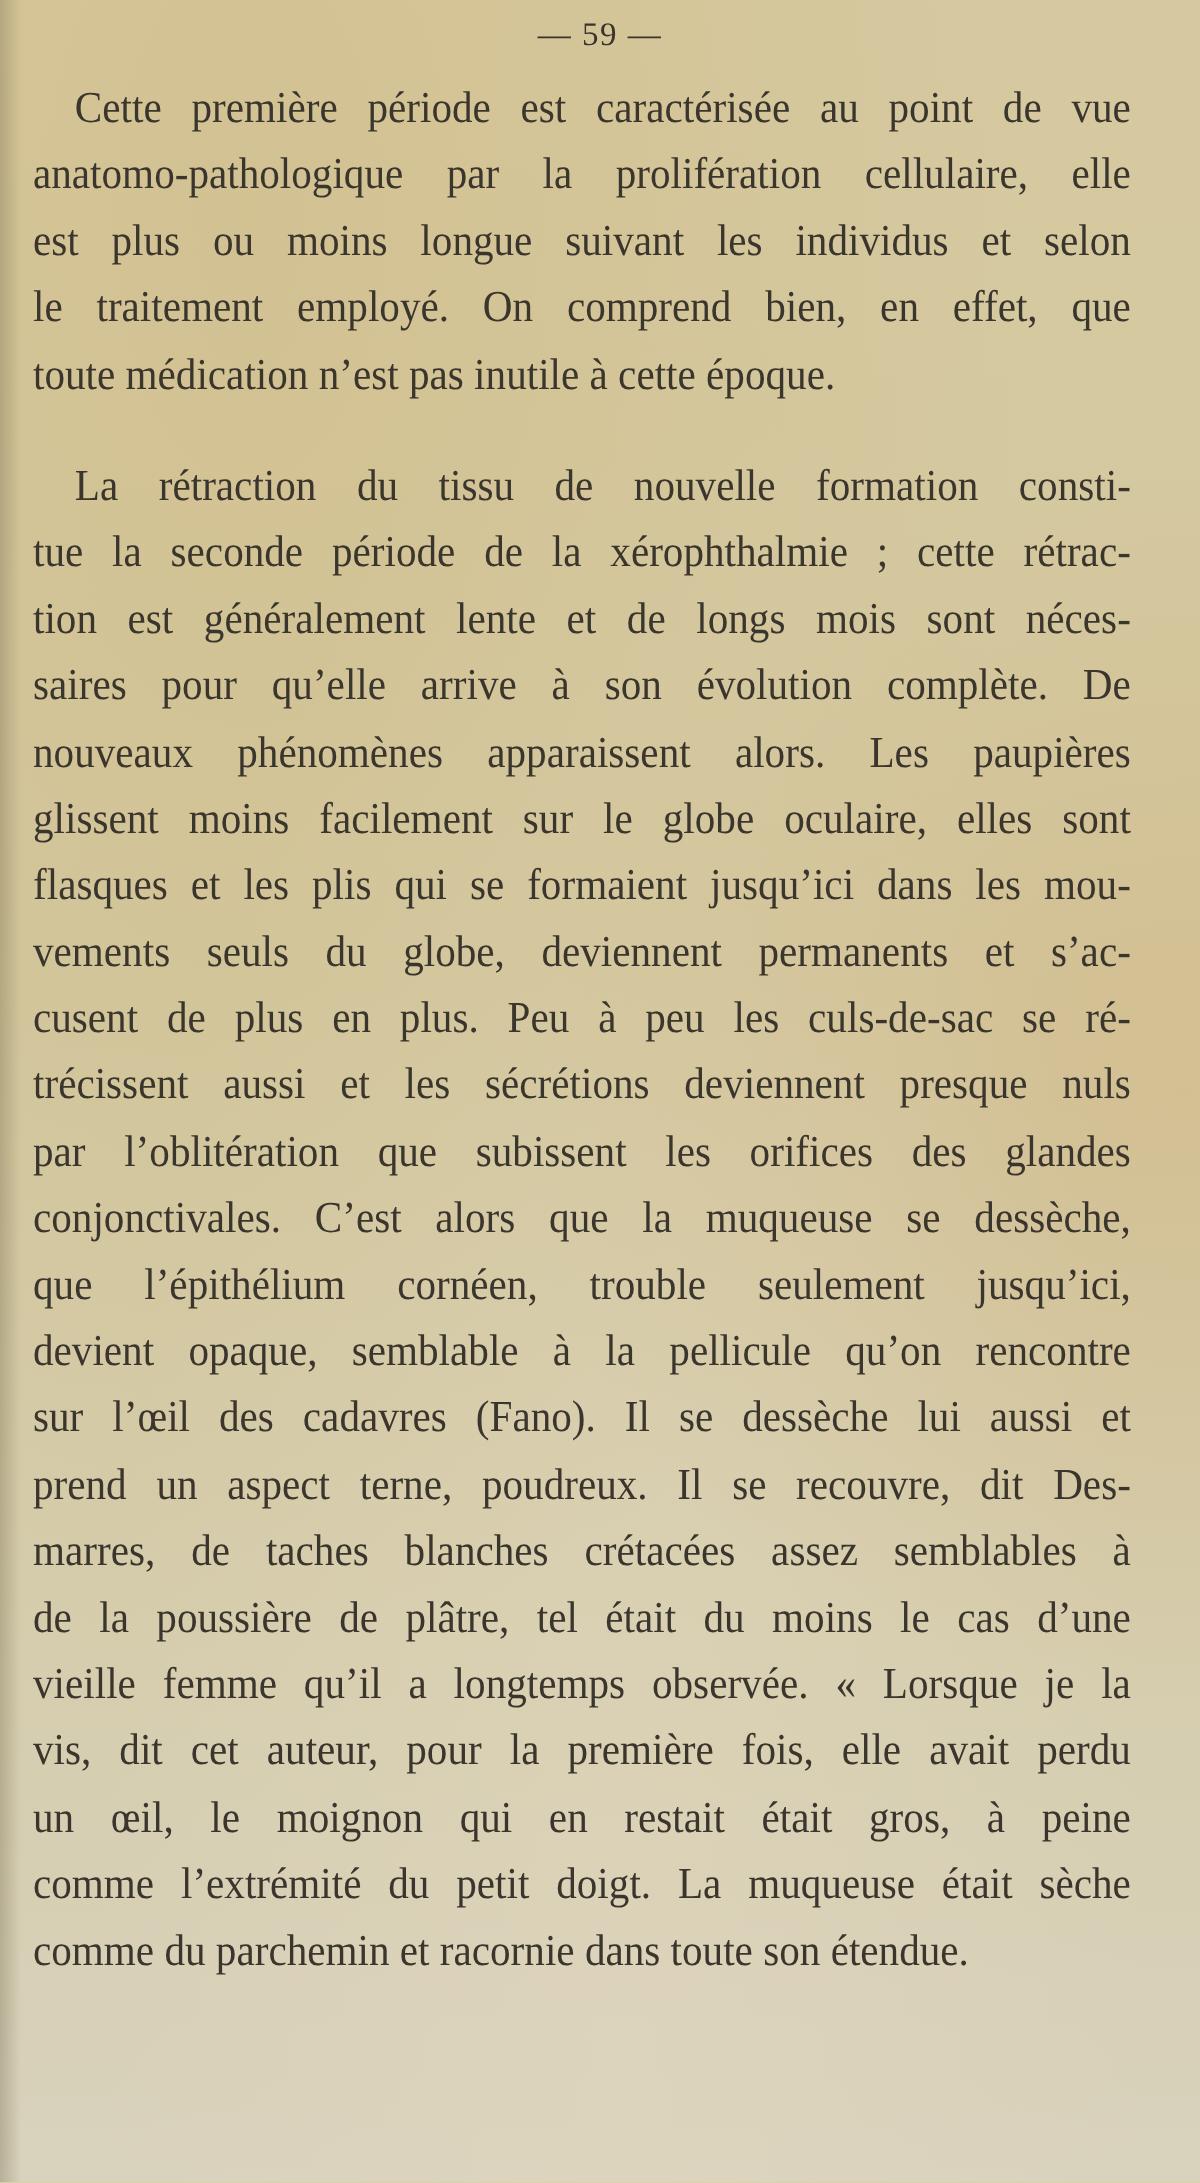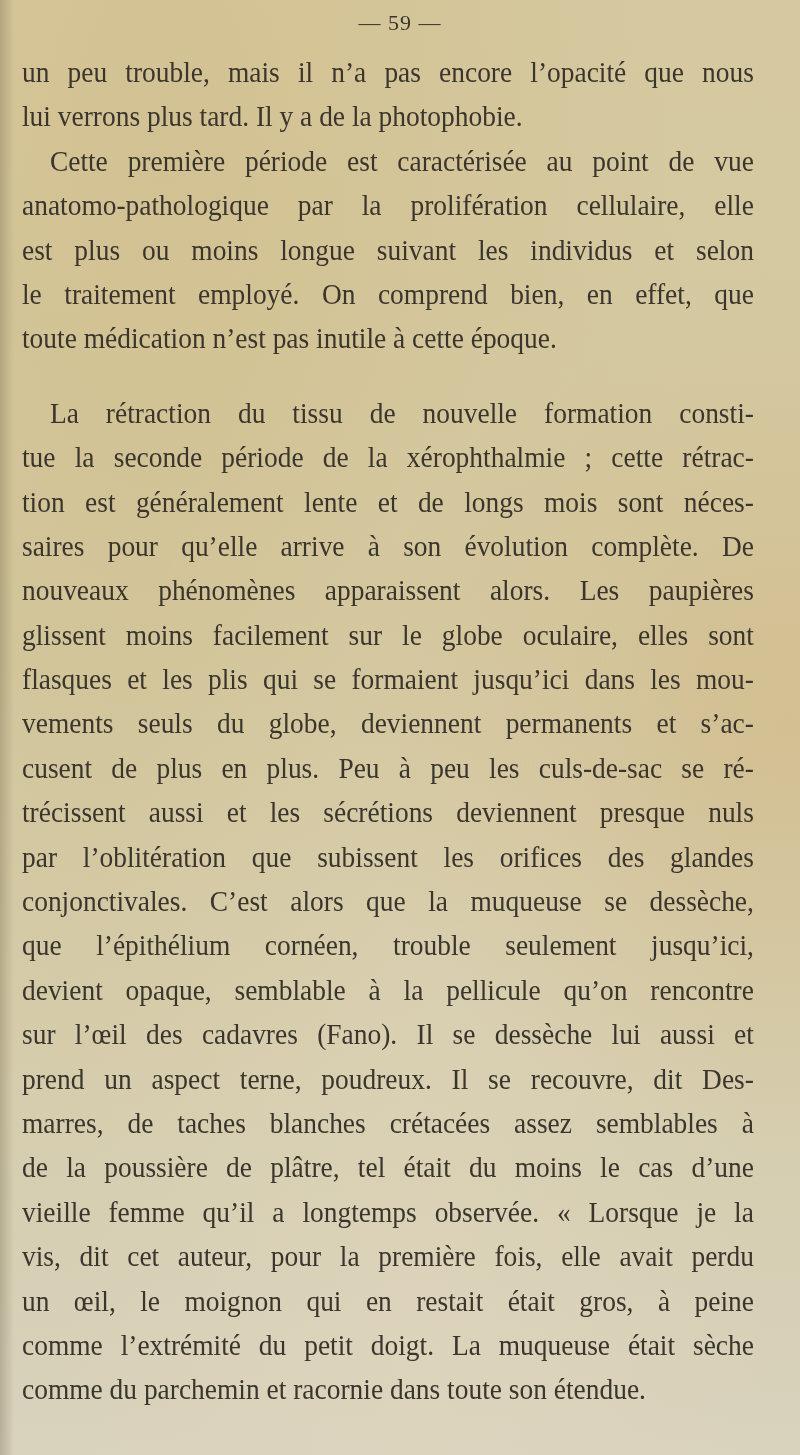--- a/index.html
+++ b/index.html
@@ -77,24 +77,20 @@
 </head>
 <body>
 
 <div class="page">
   <div class="left-edge"></div>
 
   <div class="folio">— 59 —</div>
 
   <div class="text-block">
 
-    <div>
-      <span class="line">un peu trouble, mais il n’a pas encore l’opacité que nous</span>
-      <span class="line last">lui verrons plus tard. Il y a de la photophobie.</span>
-    </div>
 
     <div>
       <span class="line indent">Cette première période est caractérisée au point de vue</span>
       <span class="line">anatomo-pathologique par la prolifération cellulaire, elle</span>
       <span class="line">est plus ou moins longue suivant les individus et selon</span>
       <span class="line">le traitement employé. On comprend bien, en effet, que</span>
       <span class="line last">toute médication n’est pas inutile à cette époque.</span>
     </div>
 
     <div class="para-gap"></div>

